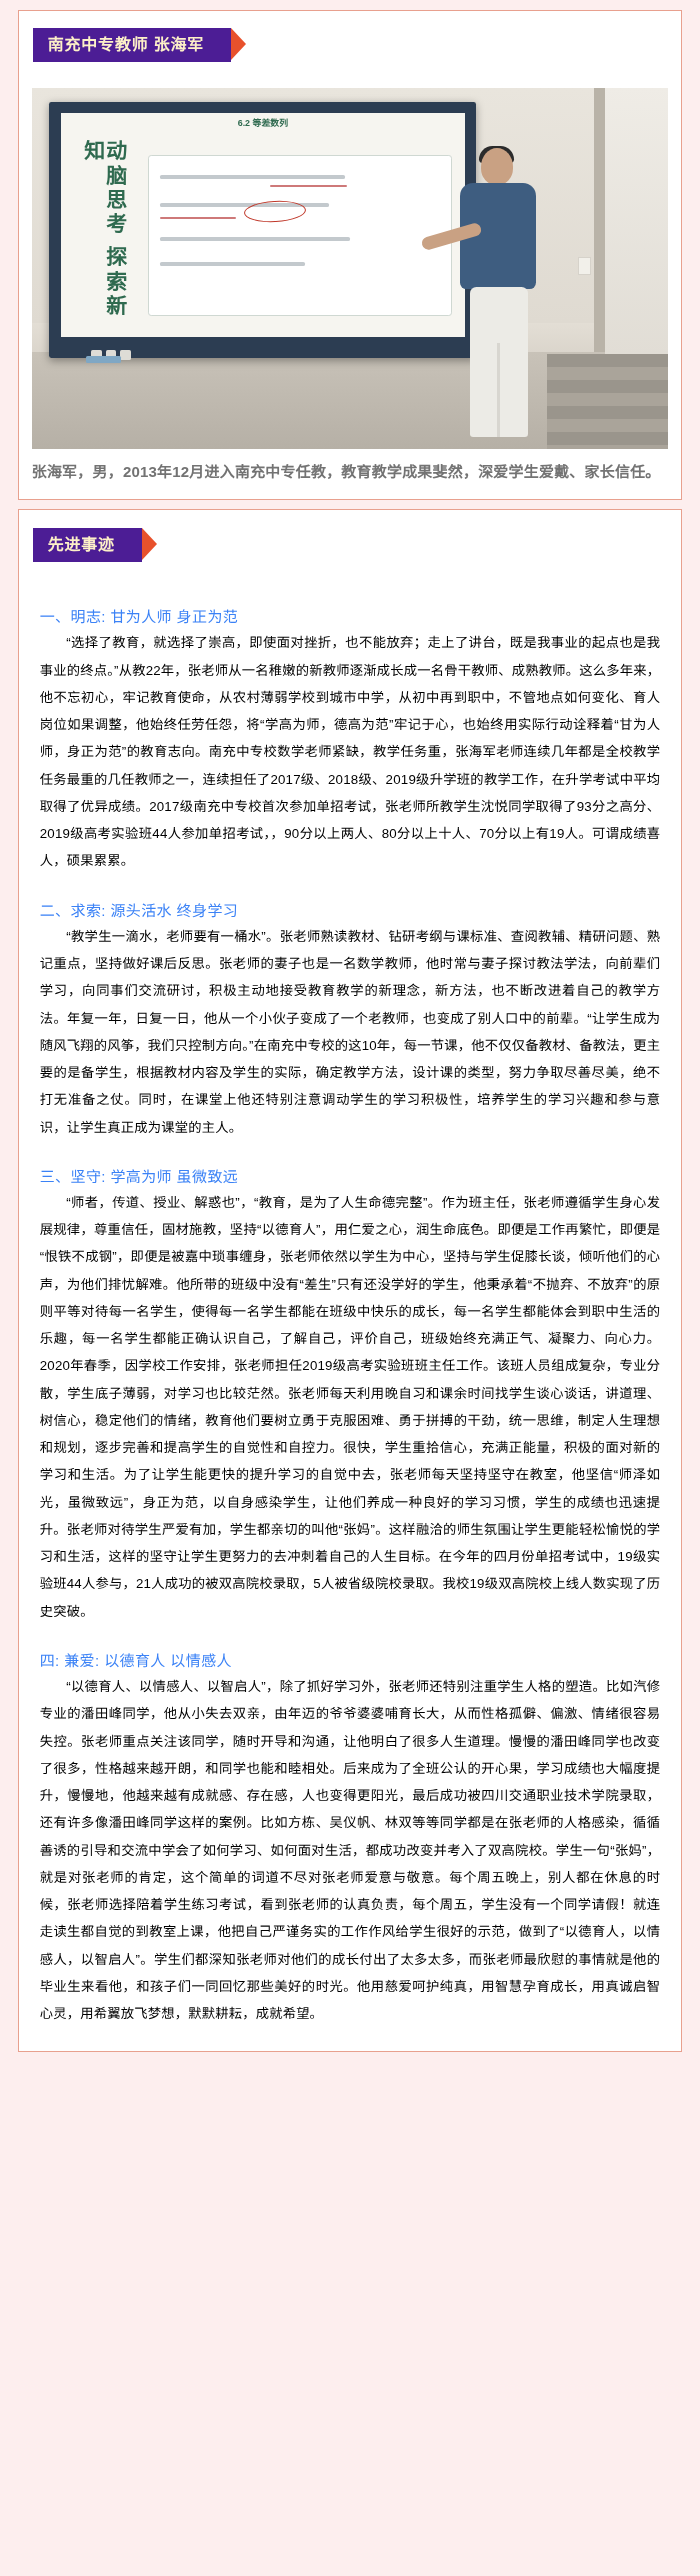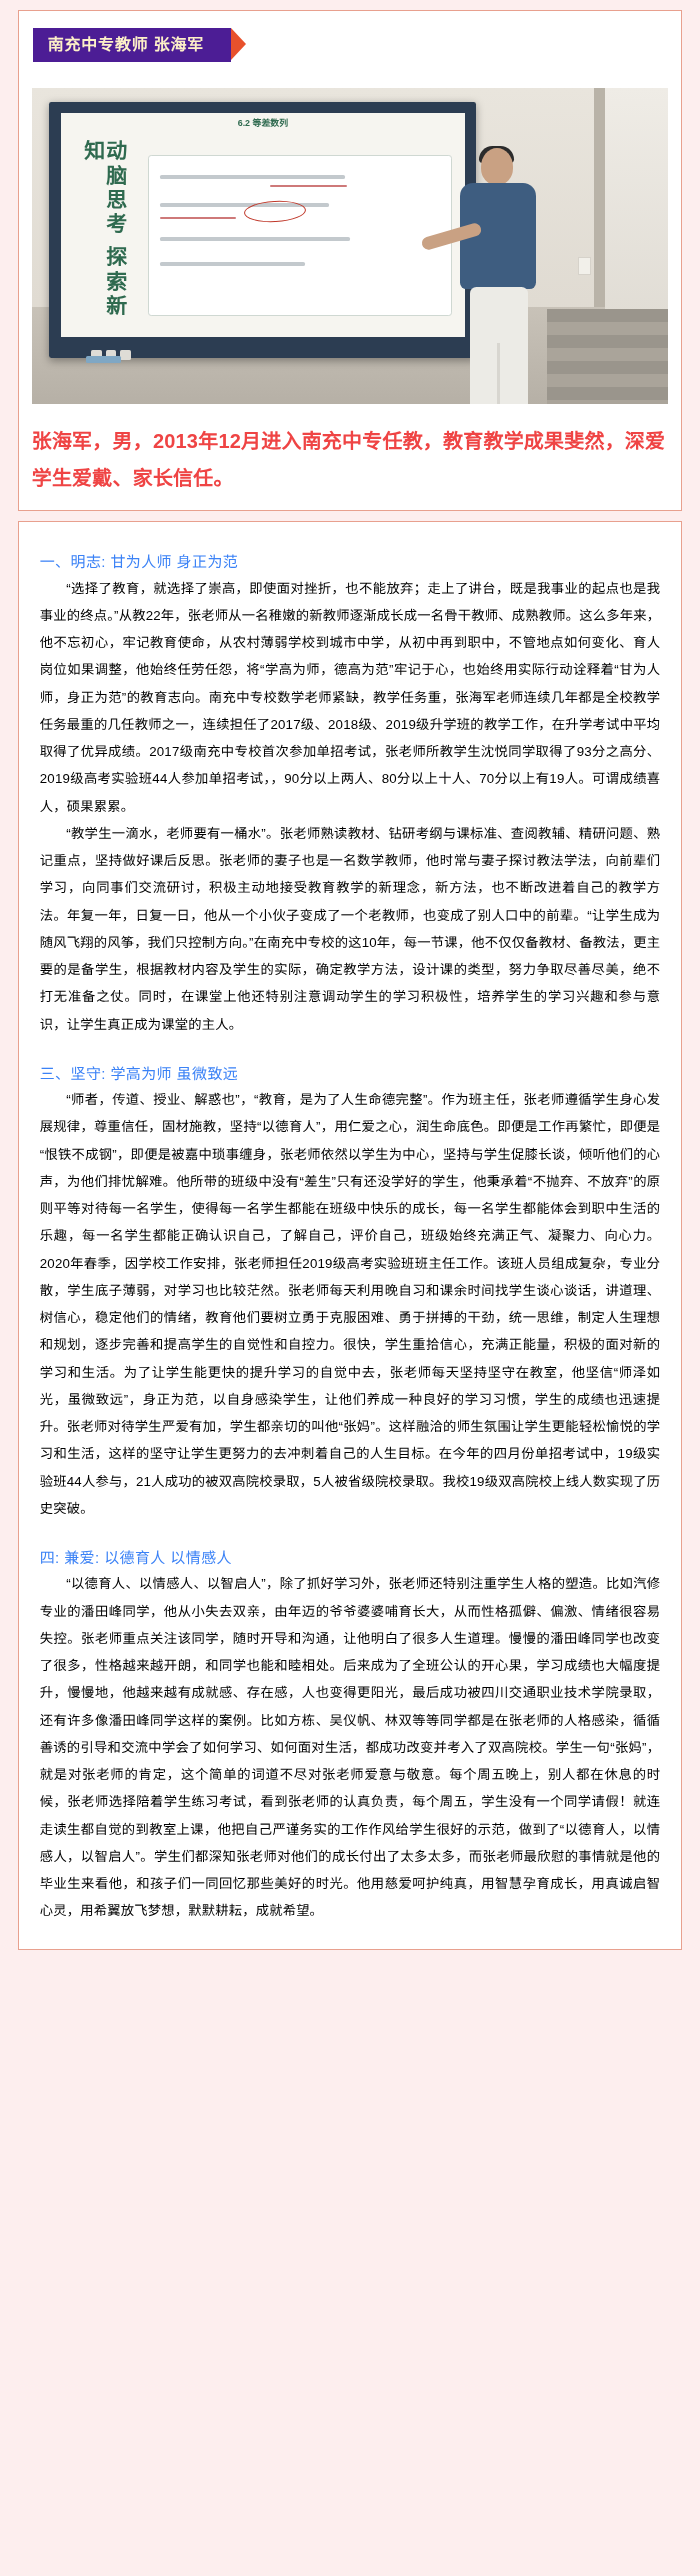--- a/index.html
+++ b/index.html
@@ -58,21 +58,21 @@
     border-left: 15.3px solid #e8512c;
   }
 
   
   .photo-card {
     padding: 11.3px 13px 13px 13px;
   }
   .photo {
     position: relative;
     width: 100%;
-    height: 316px;
+    height: 361px;
     overflow: hidden;
     background: #cfcac2;
   }
   
   .ph-floor {
     position: absolute; left: 0; right: 0; bottom: 0; height: 97px;
     background: linear-gradient(#c8c2b8, #b6b0a6);
   }
   .ph-wall {
     position: absolute; left: 0; right: 0; top: 235px; height: 60px;
@@ -189,24 +189,24 @@
   .ph-stairs {
     position: absolute; right: 0; bottom: 0; width: 121px; height: 95px;
     background: repeating-linear-gradient(#9a958c, #9a958c 13px, #aaa49a 13px, #aaa49a 26px);
   }
   .ph-switch {
     position: absolute; right: 77px; top: 169px; width: 11.3px; height: 16px;
     background: #f2f0ea; border: 0.8px solid #d6d2ca;
   }
 
   .caption {
-    margin-top: 19px;
-    font-size: 20px;
+    margin-top: 9px;
+    font-size: 15px;
     line-height: 1.85;
-    color: #ef4444;
+    color: #737373;
     font-weight: bold;
     letter-spacing: 0.2px;
   }
 
   
   .article {
     padding: 4.8px 21px 24px 21px;
   }
   .sec-head {
     color: #3b82f6;
@@ -284,26 +284,30 @@
           <div class="ph-pants"></div>
         </div>
       </div>
 
       <div class="caption">张海军，男，2013年12月进入南充中专任教，教育教学成果斐然，深爱学生爱戴、家长信任。</div>
     </div>
   </div>
 
   <div class="card">
 
+    <div class="ribbon-wrap">
+      <div class="ribbon">先进事迹</div>
+    </div>
 
     <div class="article">
 
       <h3 class="sec-head">一、明志: 甘为人师 身正为范</h3>
       <p class="para">“选择了教育，就选择了崇高，即使面对挫折，也不能放弃；走上了讲台，既是我事业的起点也是我事业的终点。”从教22年，张老师从一名稚嫩的新教师逐渐成长成一名骨干教师、成熟教师。这么多年来，他不忘初心，牢记教育使命，从农村薄弱学校到城市中学，从初中再到职中，不管地点如何变化、育人岗位如果调整，他始终任劳任怨，将“学高为师，德高为范”牢记于心，也始终用实际行动诠释着“甘为人师，身正为范”的教育志向。南充中专校数学老师紧缺，教学任务重，张海军老师连续几年都是全校教学任务最重的几任教师之一，连续担任了2017级、2018级、2019级升学班的教学工作，在升学考试中平均取得了优异成绩。2017级南充中专校首次参加单招考试，张老师所教学生沈悦同学取得了93分之高分、2019级高考实验班44人参加单招考试，，90分以上两人、80分以上十人、70分以上有19人。可谓成绩喜人，硕果累累。</p>
 
+      <h3 class="sec-head">二、求索: 源头活水 终身学习</h3>
       <p class="para">“教学生一滴水，老师要有一桶水”。张老师熟读教材、钻研考纲与课标准、查阅教辅、精研问题、熟记重点，坚持做好课后反思。张老师的妻子也是一名数学教师，他时常与妻子探讨教法学法，向前辈们学习，向同事们交流研讨，积极主动地接受教育教学的新理念，新方法，也不断改进着自己的教学方法。年复一年，日复一日，他从一个小伙子变成了一个老教师，也变成了别人口中的前辈。“让学生成为随风飞翔的风筝，我们只控制方向。”在南充中专校的这10年，每一节课，他不仅仅备教材、备教法，更主要的是备学生，根据教材内容及学生的实际，确定教学方法，设计课的类型，努力争取尽善尽美，绝不打无准备之仗。同时，在课堂上他还特别注意调动学生的学习积极性，培养学生的学习兴趣和参与意识，让学生真正成为课堂的主人。</p>
 
       <h3 class="sec-head">三、坚守: 学高为师 虽微致远</h3>
       <p class="para">“师者，传道、授业、解惑也”，“教育，是为了人生命德完整”。作为班主任，张老师遵循学生身心发展规律，尊重信任，固材施教，坚持“以德育人”，用仁爱之心，润生命底色。即便是工作再繁忙，即便是“恨铁不成钢”，即便是被嘉中琐事缠身，张老师依然以学生为中心，坚持与学生促膝长谈，倾听他们的心声，为他们排忧解难。他所带的班级中没有“差生”只有还没学好的学生，他秉承着“不抛弃、不放弃”的原则平等对待每一名学生，使得每一名学生都能在班级中快乐的成长，每一名学生都能体会到职中生活的乐趣，每一名学生都能正确认识自己，了解自己，评价自己，班级始终充满正气、凝聚力、向心力。2020年春季，因学校工作安排，张老师担任2019级高考实验班班主任工作。该班人员组成复杂，专业分散，学生底子薄弱，对学习也比较茫然。张老师每天利用晚自习和课余时间找学生谈心谈话，讲道理、树信心，稳定他们的情绪，教育他们要树立勇于克服困难、勇于拼搏的干劲，统一思维，制定人生理想和规划，逐步完善和提高学生的自觉性和自控力。很快，学生重拾信心，充满正能量，积极的面对新的学习和生活。为了让学生能更快的提升学习的自觉中去，张老师每天坚持坚守在教室，他坚信“师泽如光，虽微致远”，身正为范，以自身感染学生，让他们养成一种良好的学习习惯，学生的成绩也迅速提升。张老师对待学生严爱有加，学生都亲切的叫他“张妈”。这样融洽的师生氛围让学生更能轻松愉悦的学习和生活，这样的坚守让学生更努力的去冲刺着自己的人生目标。在今年的四月份单招考试中，19级实验班44人参与，21人成功的被双高院校录取，5人被省级院校录取。我校19级双高院校上线人数实现了历史突破。</p>
 
       <h3 class="sec-head">四: 兼爱: 以德育人 以情感人</h3>
       <p class="para">“以德育人、以情感人、以智启人”，除了抓好学习外，张老师还特别注重学生人格的塑造。比如汽修专业的潘田峰同学，他从小失去双亲，由年迈的爷爷婆婆哺育长大，从而性格孤僻、偏激、情绪很容易失控。张老师重点关注该同学，随时开导和沟通，让他明白了很多人生道理。慢慢的潘田峰同学也改变了很多，性格越来越开朗，和同学也能和睦相处。后来成为了全班公认的开心果，学习成绩也大幅度提升，慢慢地，他越来越有成就感、存在感，人也变得更阳光，最后成功被四川交通职业技术学院录取，还有许多像潘田峰同学这样的案例。比如方栋、吴仪帆、林双等等同学都是在张老师的人格感染，循循善诱的引导和交流中学会了如何学习、如何面对生活，都成功改变并考入了双高院校。学生一句“张妈”，就是对张老师的肯定，这个简单的词道不尽对张老师爱意与敬意。每个周五晚上，别人都在休息的时候，张老师选择陪着学生练习考试，看到张老师的认真负责，每个周五，学生没有一个同学请假！就连走读生都自觉的到教室上课，他把自己严谨务实的工作作风给学生很好的示范，做到了“以德育人，以情感人，以智启人”。学生们都深知张老师对他们的成长付出了太多太多，而张老师最欣慰的事情就是他的毕业生来看他，和孩子们一同回忆那些美好的时光。他用慈爱呵护纯真，用智慧孕育成长，用真诚启智心灵，用希翼放飞梦想，默默耕耘，成就希望。</p>
 
     </div>
   </div>

